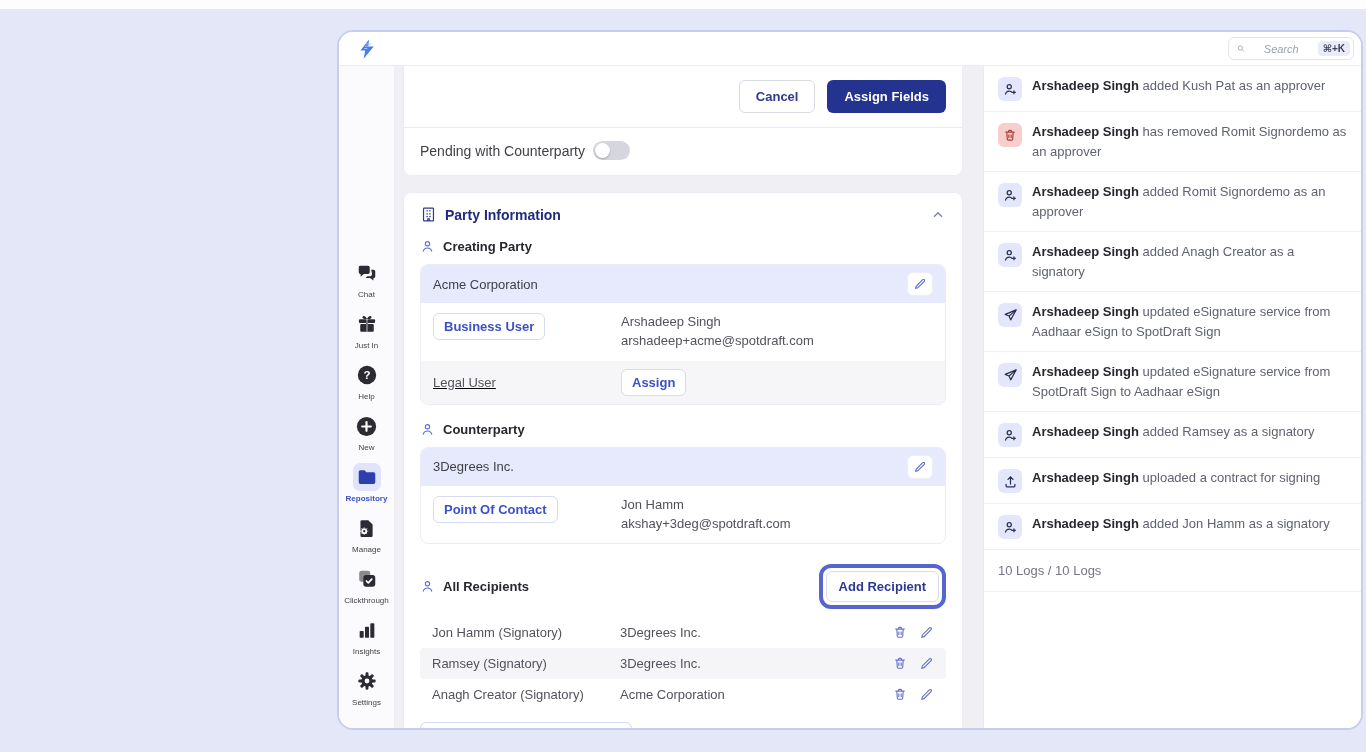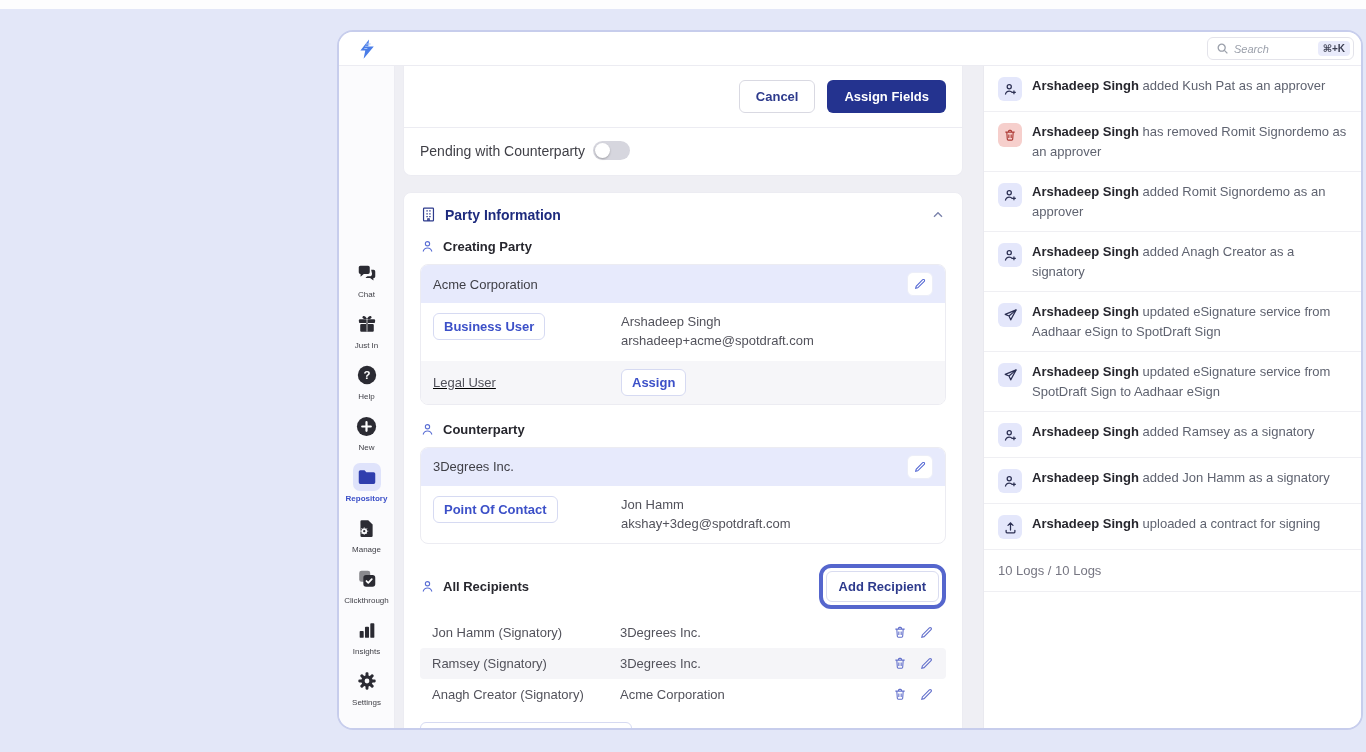--- a/index.html
+++ b/index.html
@@ -11,23 +11,23 @@
 
   
   .window { position:absolute; left:337px; top:30px; width:1026px; height:700px;
     background:#ffffff; border:2px solid #c7cdec; border-radius:16px;
     overflow:hidden; display:flex; flex-direction:column; }
 
   
   .header { height:34px; flex:none; display:flex; align-items:center;
     border-bottom:1px solid #ececf2; background:#fff; }
   .logo { width:56px; display:flex; justify-content:center; align-items:center; }
-  .search-box { margin-left:auto; margin-right:7px; width:147px; height:23px;
+  .search-box { margin-left:auto; margin-right:7px; width:126px; height:23px;
     border:1px solid #e3e3ea; border-radius:6px; display:flex; align-items:center;
-    gap:5px; padding:0 3px 0 8px; background:#fff; cursor:text; }
+    gap:19px; padding:0 3px 0 8px; background:#fff; cursor:text; }
   .search-box .ph { font-style:italic; font-size:11px; color:#9ba0ab; flex:1; }
   .kbd { background:#e9ebfb; color:#3c3f52; font-size:10px; font-weight:bold;
     padding:2px 5px; border-radius:4px; white-space:nowrap; }
 
   
   .body-row { flex:1; display:flex; min-height:0; }
 
   
   .sidebar { width:56px; flex:none; background:#fbfbfd; border-right:1px solid #ececf2;
     display:flex; flex-direction:column; align-items:center; padding:16px 0 10px; }
@@ -452,34 +452,34 @@
               <svg width="15" height="15" viewBox="0 0 24 24" fill="none" stroke="#2b2f52" stroke-width="2">
                 <circle cx="10" cy="7.5" r="3.3"></circle>
                 <path d="M3.8 20c.8-3.5 3.1-5.3 6.2-5.3 2 0 3.7.8 4.9 2.2"></path>
                 <path d="M17.5 13.5v6M14.5 16.5h6"></path>
               </svg>
             </span>
             <span class="log-text"><b>Arshadeep Singh</b> <span class="act">added Ramsey as a signatory</span></span>
           </div>
           <div class="log-row">
             <span class="log-ic">
+              <svg width="15" height="15" viewBox="0 0 24 24" fill="none" stroke="#2b2f52" stroke-width="2" stroke-linecap="round">
+                <path d="M12 16V5M8 8.6L12 4.6l4 4"></path>
+                <path d="M5 16.5v2.8a1.2 1.2 0 0 0 1.2 1.2h11.6a1.2 1.2 0 0 0 1.2-1.2v-2.8"></path>
+              </svg>
+            </span>
+            <span class="log-text"><b>Arshadeep Singh</b> <span class="act">uploaded a contract for signing</span></span>
+          </div>
+          <div class="log-row">
+            <span class="log-ic">
               <svg width="15" height="15" viewBox="0 0 24 24" fill="none" stroke="#2b2f52" stroke-width="2">
                 <circle cx="10" cy="7.5" r="3.3"></circle>
                 <path d="M3.8 20c.8-3.5 3.1-5.3 6.2-5.3 2 0 3.7.8 4.9 2.2"></path>
                 <path d="M17.5 13.5v6M14.5 16.5h6"></path>
               </svg>
             </span>
             <span class="log-text"><b>Arshadeep Singh</b> <span class="act">added Jon Hamm as a signatory</span></span>
           </div>
-          <div class="log-row">
-            <span class="log-ic">
-              <svg width="15" height="15" viewBox="0 0 24 24" fill="none" stroke="#2b2f52" stroke-width="2" stroke-linecap="round">
-                <path d="M12 16V5M8 8.6L12 4.6l4 4"></path>
-                <path d="M5 16.5v2.8a1.2 1.2 0 0 0 1.2 1.2h11.6a1.2 1.2 0 0 0 1.2-1.2v-2.8"></path>
-              </svg>
-            </span>
-            <span class="log-text"><b>Arshadeep Singh</b> <span class="act">uploaded a contract for signing</span></span>
-          </div>
         </div>
       <div class="log-footer">10 Logs / 10 Logs</div>
     </div>
   </div>
 </div>
 
 </body></html>

